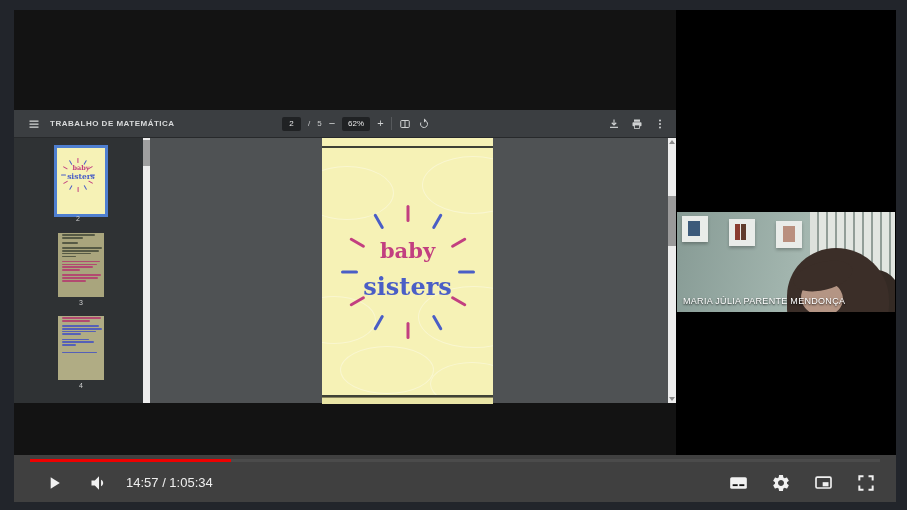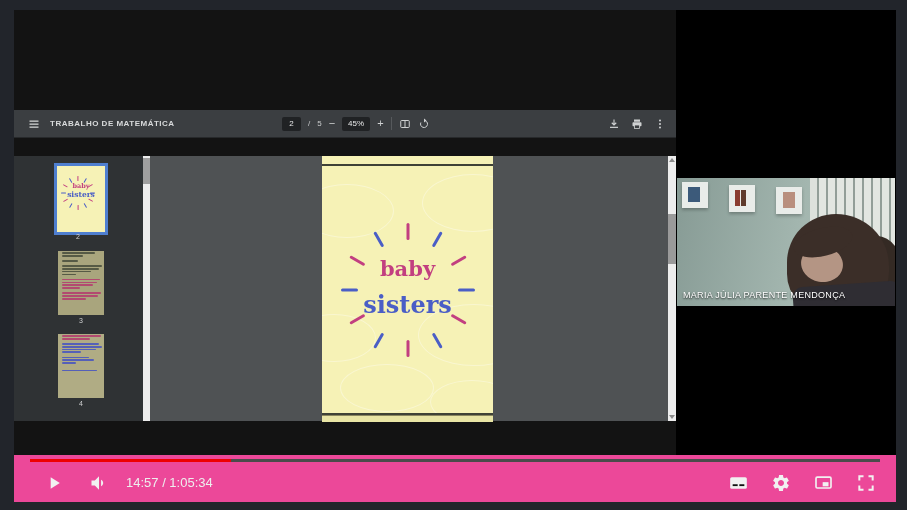--- a/index.html
+++ b/index.html
@@ -1,38 +1,38 @@
 <!DOCTYPE html>
 <html><head>
 <meta charset="utf-8">
 <style>
   html,body{margin:0;padding:0;}
   body{background:#22252b;font-family:"Liberation Sans",sans-serif;}
   .stage{position:relative;width:907px;height:510px;background:#22252b;overflow:hidden;}
 
   
-  .player{position:absolute;left:14px;top:10px;width:882px;height:492px;background:#ec4899;text-decoration:underline;}
+  .player{position:absolute;left:14px;top:10px;width:882px;height:492px;background:#404040;text-decoration:underline;}
   .share{position:absolute;left:0;top:0;width:662px;height:445px;background:#131313;}
   .camcol{position:absolute;left:662px;top:0;width:220px;height:445px;background:#000;}
 
   
   .viewer{position:absolute;left:0;top:100px;width:662px;height:293px;}
   .toolbar{position:absolute;left:0;top:0;width:662px;height:27px;background:#3b3e41;border-bottom:1px solid #27292b;display:flex;align-items:center;}
   .tb-title{font-size:8px;font-weight:bold;letter-spacing:.5px;color:#d8dadb;margin-left:10px;white-space:nowrap;}
   .tb-center{position:absolute;left:268px;top:0;height:27px;display:flex;align-items:center;gap:7px;}
   .tb-right{position:absolute;right:10px;top:0;height:27px;display:flex;align-items:center;gap:11px;}
   .pagebox{min-width:15px;height:14px;background:#202224;border-radius:2px;color:#e8e9ea;font-size:8px;display:flex;align-items:center;justify-content:center;padding:0 2px;}
   .tb-txt{color:#c9cbcc;font-size:8px;}
   .tb-btn{color:#cfd1d2;font-size:11px;line-height:11px;background:none;border:none;padding:0;cursor:pointer;display:flex;align-items:center;}
   .zoombox{min-width:24px;height:14px;background:#202224;border-radius:2px;color:#e8e9ea;font-size:8px;display:flex;align-items:center;justify-content:center;padding:0 2px;}
   .tb-divider{width:1px;height:13px;background:#56595c;}
   .icon-btn{background:none;border:none;padding:0;cursor:pointer;display:flex;align-items:center;}
   .hamburger{margin-left:14px;}
 
-  .vbody{position:absolute;left:0;top:46px;width:662px;height:261px;}
+  .vbody{position:absolute;left:0;top:28px;width:662px;height:261px;}
   .sidebar{position:absolute;left:0;top:0;width:129px;height:265px;background:#2f3234;}
   .side-scroll{position:absolute;left:129px;top:0;width:7px;height:265px;background:#ededed;}
   .side-scroll .sthumb{position:absolute;left:0;top:2px;width:7px;height:26px;background:#9f9f9f;}
   .mainview{position:absolute;left:136px;top:0;width:518px;height:265px;background:#4f5254;}
   .main-scroll{position:absolute;left:654px;top:0;width:8px;height:265px;background:#ededed;}
   .main-scroll .mthumb{position:absolute;left:0;top:58px;width:8px;height:50px;background:#9a9a9a;}
   .scroll-arrow{position:absolute;left:1px;width:0;height:0;border-left:3px solid transparent;border-right:3px solid transparent;}
   .arrow-up{top:2px;border-bottom:4px solid #8b8b8b;}
   .arrow-down{bottom:2px;border-top:4px solid #8b8b8b;}
 
@@ -53,21 +53,21 @@
   .pagecol{position:absolute;left:172px;top:0;width:171px;height:265px;}
   .p1sliver{position:absolute;left:0;top:0;width:171px;height:8px;background:#f6f2b6;}
   .rule{position:absolute;left:0;width:171px;height:2px;background:#3f4236;}
   .page2{position:absolute;left:0;top:10px;width:171px;height:247px;overflow:hidden;}
   .p3sliver{position:absolute;left:0;top:259px;width:171px;height:6px;background:#e9e5a5;border-top:1px solid #8a8660;}
   .cloud{position:absolute;border:1.5px solid rgba(255,255,255,.65);border-radius:50%;opacity:.55;}
   .word1{position:absolute;left:0;top:92px;width:100%;text-align:center;font-family:"DejaVu Serif",serif;font-weight:bold;font-size:21px;line-height:22px;}
   .word2{position:absolute;left:0;top:126px;width:100%;text-align:center;font-family:"DejaVu Serif",serif;font-weight:bold;font-size:24px;line-height:25px;}
 
   
-  .cam{position:absolute;left:1px;top:168px;width:218px;height:128px;overflow:hidden;background:linear-gradient(100deg,#879b95 0%,#a3b6af 55%,#b2c1ba 100%);}
+  .cam{position:absolute;left:1px;top:202px;width:218px;height:100px;overflow:hidden;background:linear-gradient(100deg,#879b95 0%,#a3b6af 55%,#b2c1ba 100%);}
   .cam-window{position:absolute;left:140px;top:0;width:78px;height:127px;background:repeating-linear-gradient(90deg,#929e98 0 2px,#e2e6e1 2px 9px);}
   .cam-frame{position:absolute;left:133px;top:0;width:7px;height:127px;background:#dde1dc;}
   .shelf{position:absolute;width:26px;background:#e9ece9;box-shadow:0 2px 3px rgba(0,0,0,.25);}
   .shelf-item{position:absolute;}
   .hair-main{position:absolute;left:110px;top:36px;width:102px;height:100px;background:#3b2e28;border-radius:48% 52% 42% 40%;}
   .hair-side{position:absolute;left:168px;top:58px;width:58px;height:80px;background:#342a24;border-radius:45%;}
   .face{position:absolute;left:124px;top:68px;width:42px;height:36px;background:#b49584;border-radius:50%;transform:rotate(10deg);}
   .hair-fringe{position:absolute;left:116px;top:50px;width:60px;height:28px;background:#3b2e28;border-radius:50%;transform:rotate(-14deg);}
   .torso{position:absolute;left:116px;top:106px;width:108px;height:28px;background:#2f2d33;border-radius:10px 10px 0 0;transform:rotate(-4deg);}
   .cam-name{position:absolute;left:6px;bottom:6px;color:#fff;font-size:9px;letter-spacing:.3px;text-shadow:0 1px 2px rgba(0,0,0,.85);white-space:nowrap;}
@@ -97,21 +97,21 @@
                 <rect x="3" y="17" width="18" height="2.6" fill="#cfd1d2"></rect>
               </svg>
           </button>
           <span class="tb-title">TRABALHO DE MATEMÁTICA</span>
 
           <div class="tb-center">
             <span class="pagebox">2</span>
             <span class="tb-txt">/</span>
             <span class="tb-txt">5</span>
             <button class="tb-btn">−</button>
-            <span class="zoombox">45%</span>
+            <span class="zoombox">62%</span>
             <button class="tb-btn">+</button>
             <span class="tb-divider"></span>
             <button class="icon-btn">
               <svg width="12" height="12" viewBox="0 0 24 24">
                   <rect x="3.5" y="5" width="17" height="14" rx="1.5" fill="none" stroke="#cfd1d2" stroke-width="2"></rect>
                   <line x1="12" y1="5" x2="12" y2="19" stroke="#cfd1d2" stroke-width="2"></line>
                 </svg>
             </button>
             <button class="icon-btn">
               <svg width="12" height="12" viewBox="0 0 24 24">

